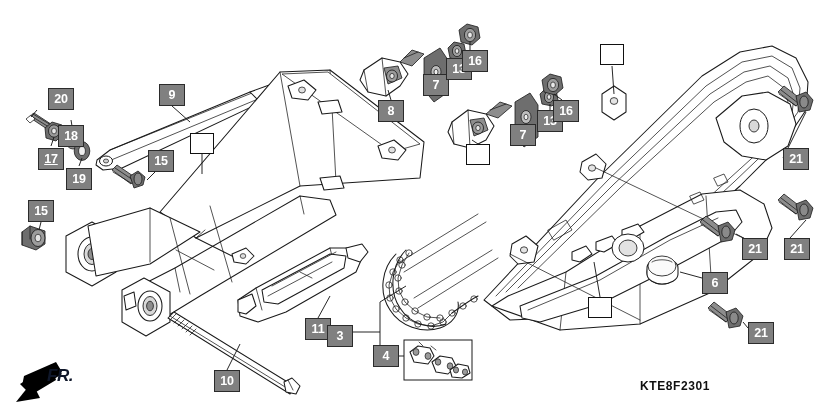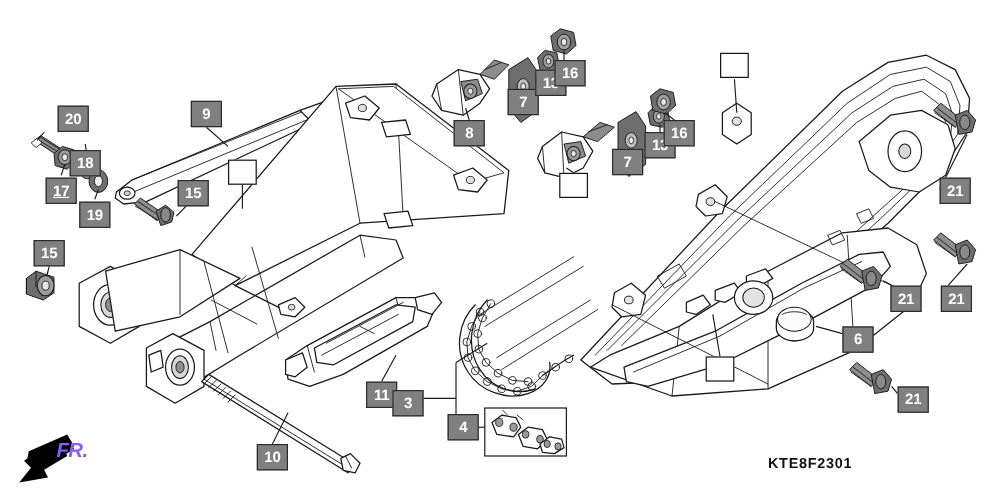--- a/index.html
+++ b/index.html
@@ -52,21 +52,21 @@
     position:absolute;
     left:6px;top:358px;
     width:96px;height:48px;
   }
   #fr-label{
     position:absolute;
     left:47px;top:366px;
     font-size:17px;
     font-weight:bold;
     font-style:italic;
-    color:#8b5cf6;
+    color:#0f172a;
     font-family:"Liberation Sans", sans-serif;
     letter-spacing:-0.5px;
   }
 </style>
 </head>
 <body>
 
 <div id="page">
 
   <svg id="artwork" viewBox="0 0 840 420">

